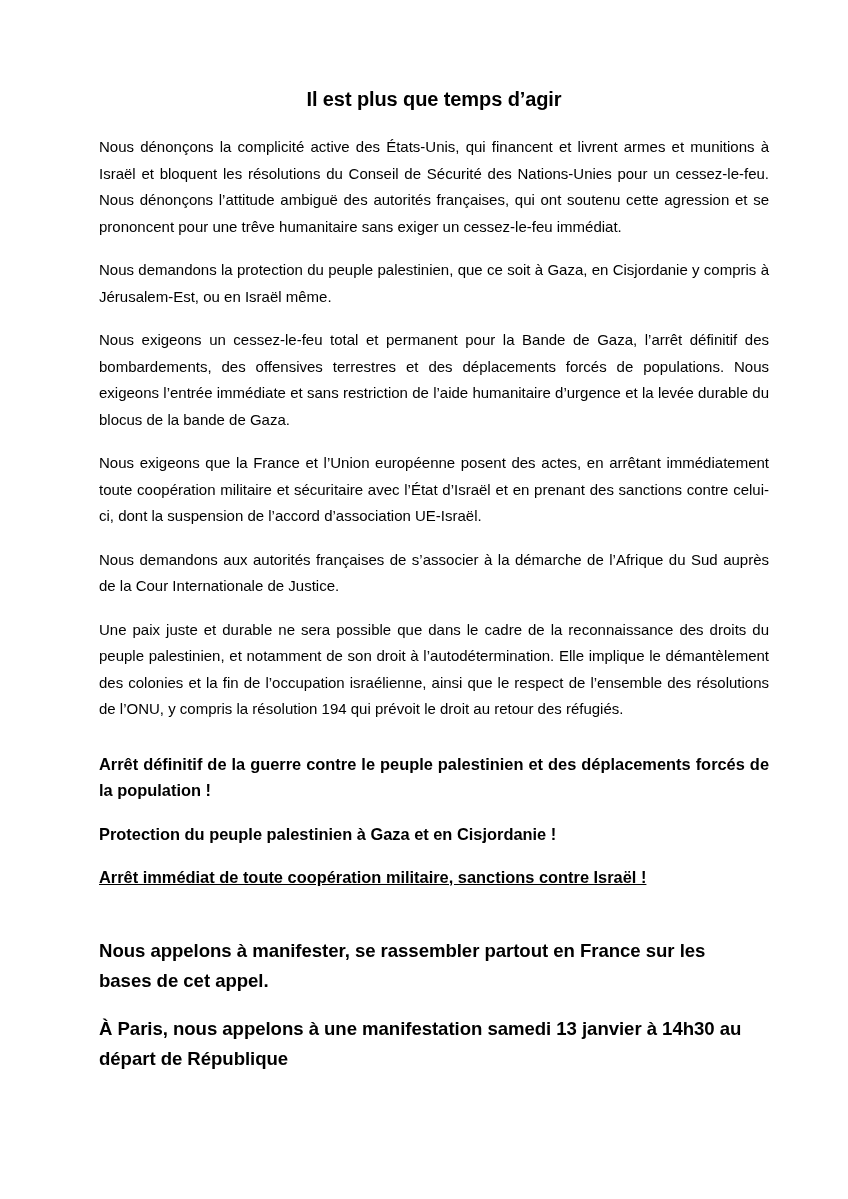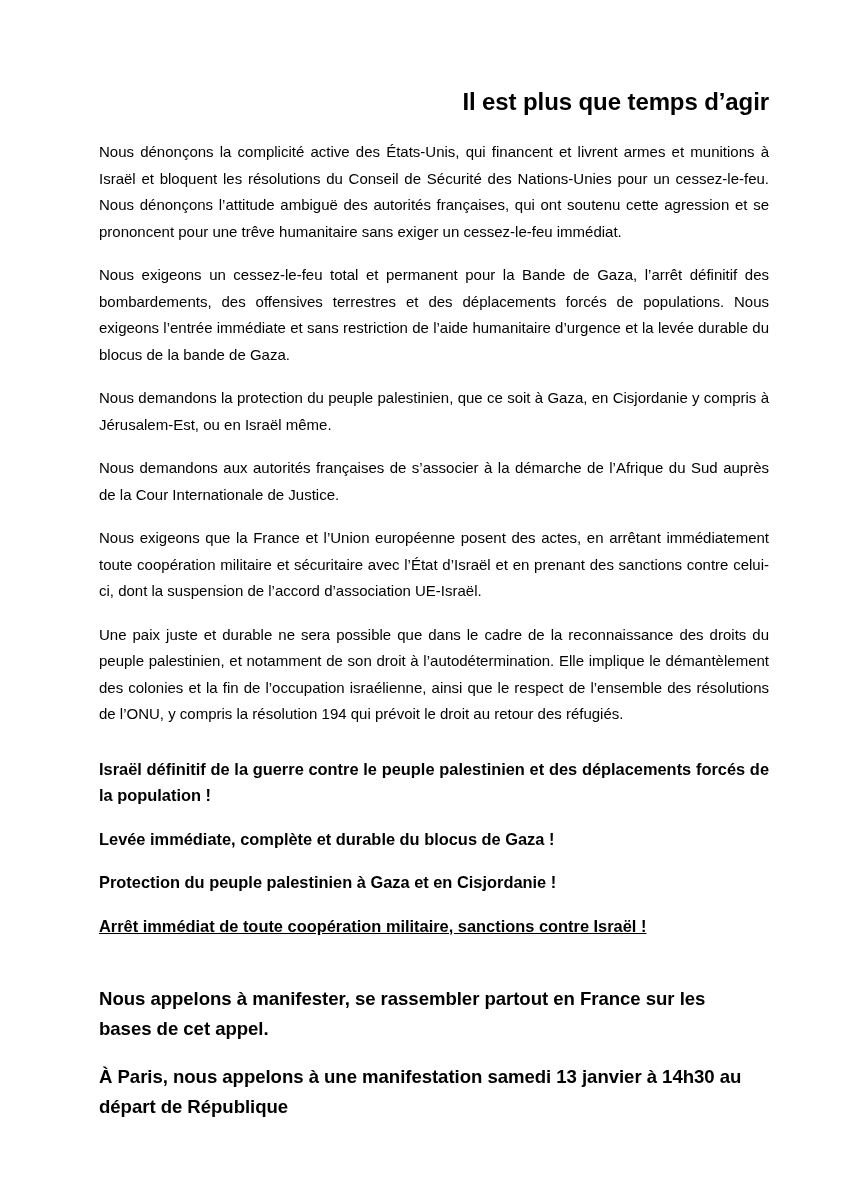--- a/index.html
+++ b/index.html
@@ -22,26 +22,26 @@
     background: #ffffff;
     box-sizing: border-box;
   }
   .content {
     position: absolute;
     left: 99px;
     top: 86px;
     width: 670px;
   }
   .doc-title {
-    font-size: 24px;
+    font-size: 20px;
     font-weight: bold;
     line-height: 1.3;
     letter-spacing: -0.1px;
     margin: 0 0 22px 0;
-    text-align: right;
+    text-align: center;
   }
   .para {
     font-size: 15px;
     font-weight: normal;
     line-height: 26.5px;
     text-align: justify;
     text-justify: inter-word;
     margin: 0 0 17px 0;
     hyphens: none;
   }
@@ -81,30 +81,29 @@
 </head>
 <body>
 
 <div class="page">
   <div class="content">
 
     <h1 class="doc-title">Il est plus que temps d’agir</h1>
 
     <div>
       <p class="para">Nous dénonçons la complicité active des États-Unis, qui financent et livrent armes et munitions à Israël et bloquent les résolutions du Conseil de Sécurité des Nations-Unies pour un cessez-le-feu. Nous dénonçons l’attitude ambiguë des autorités françaises, qui ont soutenu cette agression et se prononcent pour une trêve humanitaire sans exiger un cessez-le-feu immédiat.</p>
+      <p class="para">Nous demandons la protection du peuple palestinien, que ce soit à Gaza, en Cisjordanie y compris à Jérusalem-Est, ou en Israël même.</p>
       <p class="para">Nous exigeons un cessez-le-feu total et permanent pour la Bande de Gaza, l’arrêt définitif des bombardements, des offensives terrestres et des déplacements forcés de populations. Nous exigeons l’entrée immédiate et sans restriction de l’aide humanitaire d’urgence et la levée durable du blocus de la bande de Gaza.</p>
-      <p class="para">Nous demandons la protection du peuple palestinien, que ce soit à Gaza, en Cisjordanie y compris à Jérusalem-Est, ou en Israël même.</p>
+      <p class="para">Nous exigeons que la France et l’Union européenne posent des actes, en arrêtant immédiatement toute coopération militaire et sécuritaire avec l’État d’Israël et en prenant des sanctions contre celui-ci, dont la suspension de l’accord d’association UE-Israël.</p>
       <p class="para">Nous demandons aux autorités françaises de s’associer à la démarche de l’Afrique du Sud auprès de la Cour Internationale de Justice.</p>
-      <p class="para">Nous exigeons que la France et l’Union européenne posent des actes, en arrêtant immédiatement toute coopération militaire et sécuritaire avec l’État d’Israël et en prenant des sanctions contre celui-ci, dont la suspension de l’accord d’association UE-Israël.</p>
       <p class="para">Une paix juste et durable ne sera possible que dans le cadre de la reconnaissance des droits du peuple palestinien, et notamment de son droit à l’autodétermination. Elle implique le démantèlement des colonies et la fin de l’occupation israélienne, ainsi que le respect de l’ensemble des résolutions de l’ONU, y compris la résolution 194 qui prévoit le droit au retour des réfugiés.</p>
     </div>
 
     <div class="slogans">
-      <p class="slogan">Israël définitif de la guerre contre le peuple palestinien et des déplacements forcés de la population !</p>
-      <p class="slogan">Levée immédiate, complète et durable du blocus de Gaza !</p>
+      <p class="slogan">Arrêt définitif de la guerre contre le peuple palestinien et des déplacements forcés de la population !</p>
       <p class="slogan">Protection du peuple palestinien à Gaza et en Cisjordanie !</p>
       <p class="slogan">Arrêt immédiat de toute coopération militaire, sanctions contre Israël !</p>
     </div>
 
     <div class="callout-block">
       <p class="callout">Nous appelons à manifester, se rassembler partout en France sur les bases de cet appel.</p>
       <p class="callout">À Paris, nous appelons à une manifestation samedi 13 janvier à 14h30 au départ de République</p>
     </div>
 
   </div>

